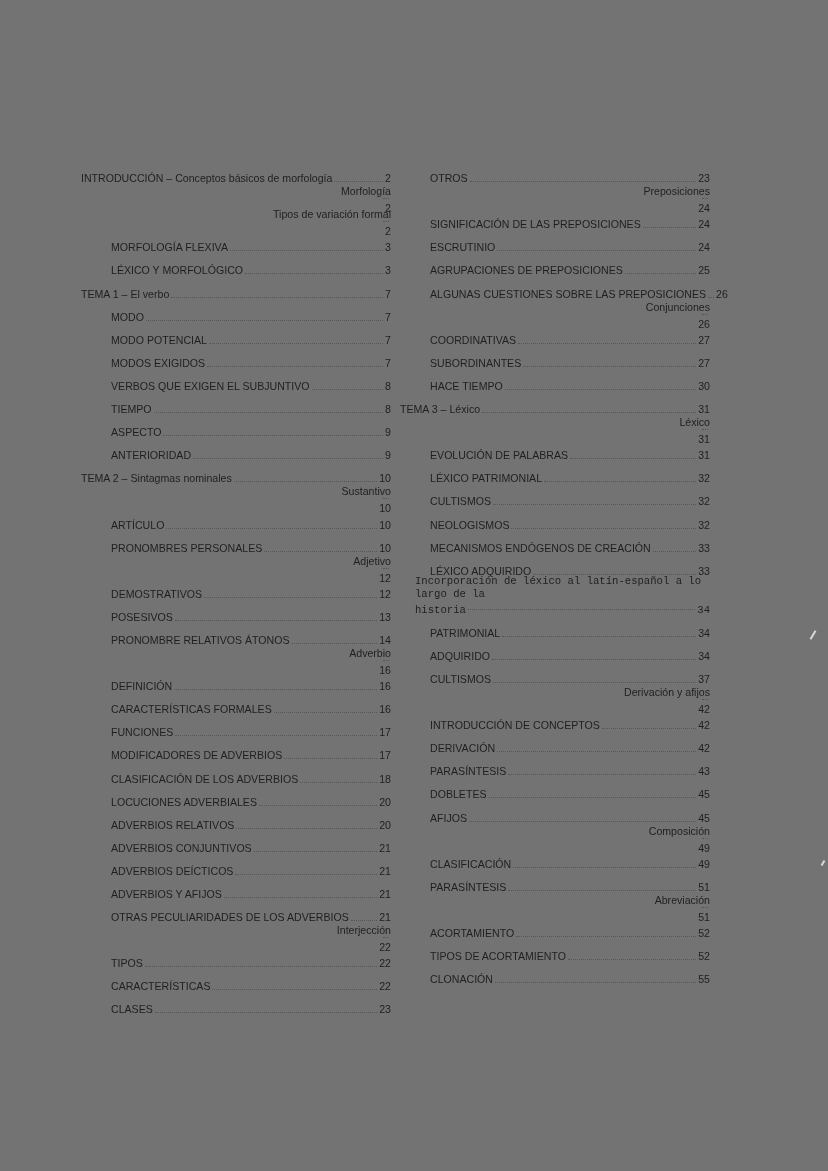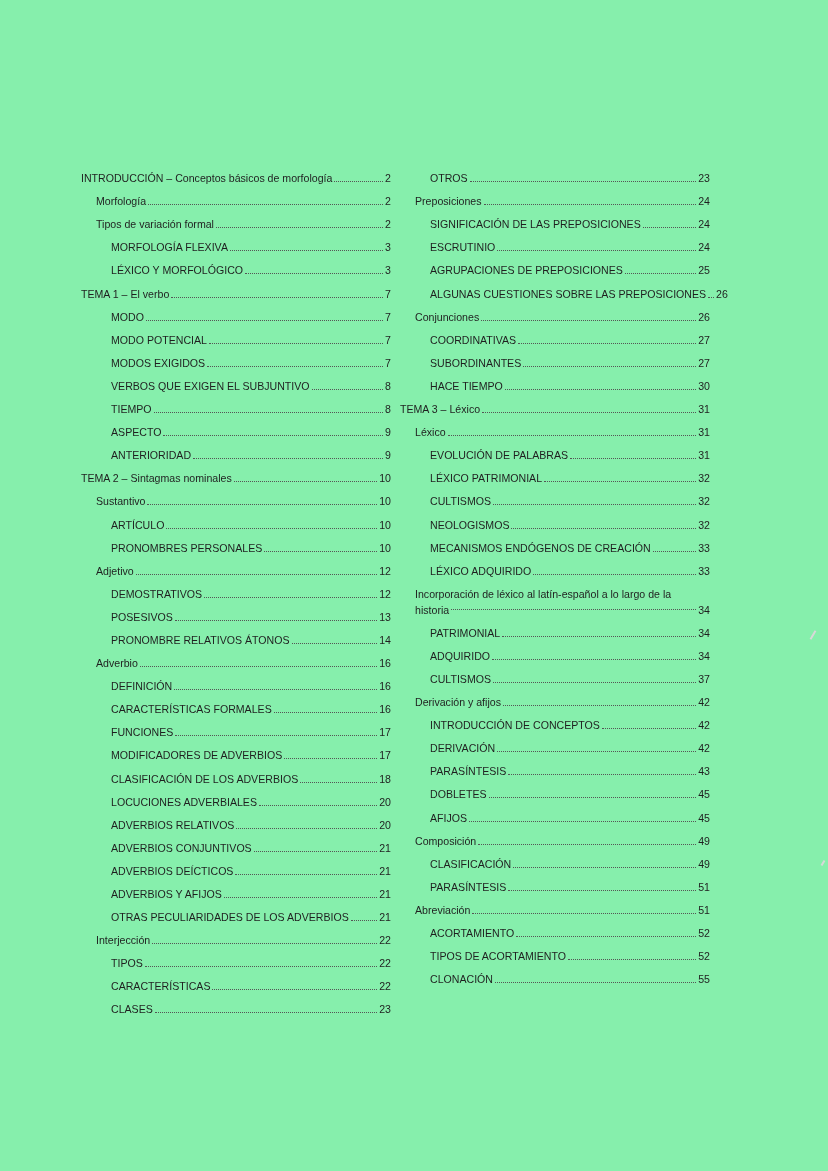--- a/index.html
+++ b/index.html
@@ -12,21 +12,21 @@
       height: 1171px;
       position: relative;
       overflow: hidden;
       font-family: "Liberation Sans", "DejaVu Sans", sans-serif;
       color: #1f1f1f;
     }
     .page {
       position: absolute;
       left: 0; top: 0;
       width: 828px; height: 1171px;
-      background: #86efac;
+      background: #737373;
     }
     .toc-col {
       position: absolute;
       top: 162px;
     }
     .toc-col.left { left: 81px; width: 310px; }
     .toc-col.right { left: 400px; width: 310px; }
 
     .toc-entry {
       display: flex;
@@ -36,31 +36,32 @@
       line-height: 13px;
       white-space: nowrap;
       cursor: pointer;
     }
     .toc-entry.wrap {
       height: 39px;
       white-space: normal;
       flex-direction: column;
       align-items: stretch;
       justify-content: flex-end;
+      font-family: Liberation Mono, monospace;
     }
     .toc-entry.wrap .first-line {
       display: block;
       padding-bottom: 3px;
     }
     .toc-entry.wrap .second-line {
       display: flex;
       align-items: center;
     }
     .lvl1 { padding-left: 0; }
-    .lvl2 { padding-left: 15px; }
+    .lvl2 { padding-left: 15px; flex-direction: column; }
     .lvl3 { padding-left: 30px; }
 
     .toc-title { flex: 0 0 auto; }
     .toc-leader {
       flex: 1 1 auto;
       margin: 0 2px 3px 2px;
       border-bottom: 1.4px dotted #555;
       height: 1px;
       min-width: 6px;
     }

